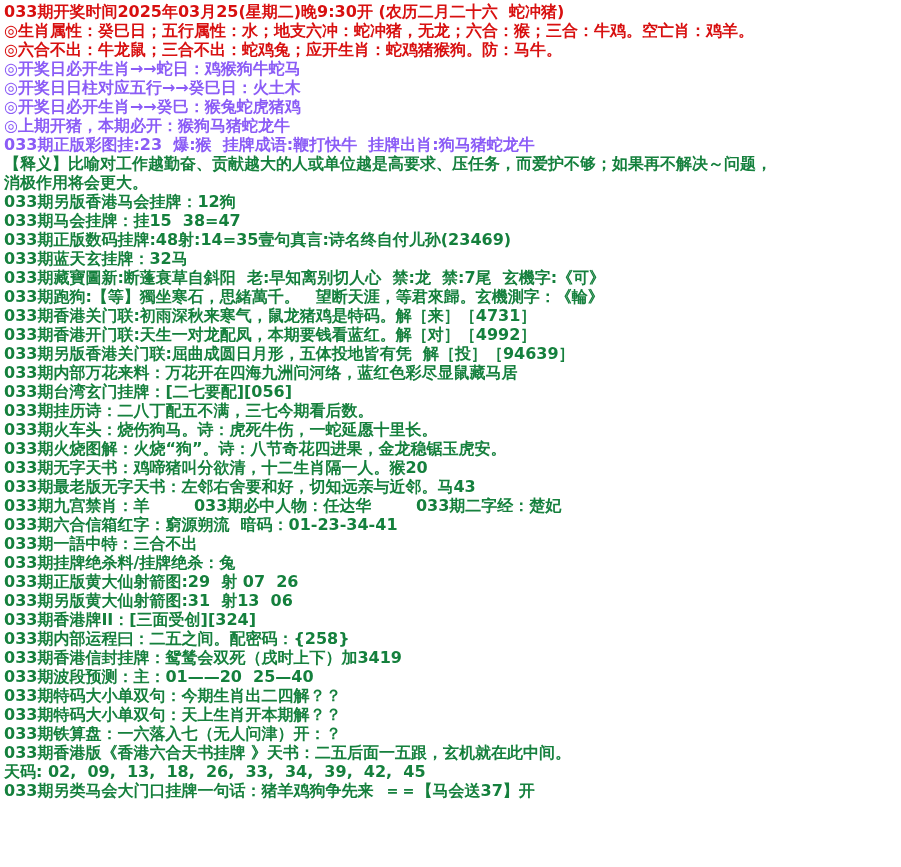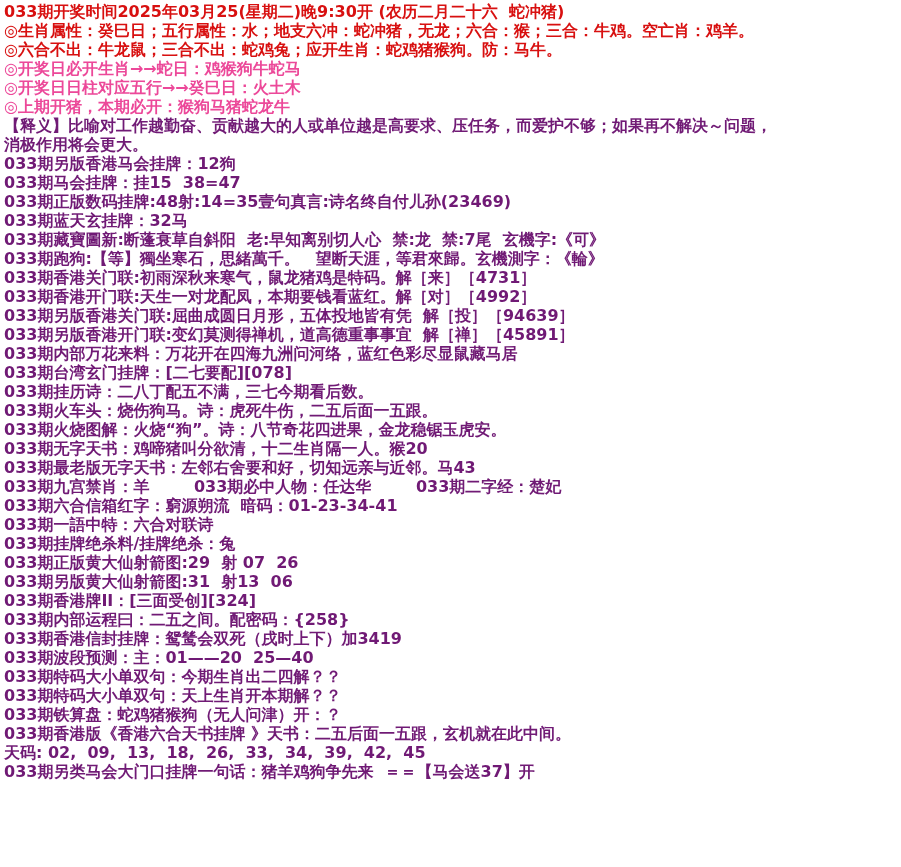--- a/index.html
+++ b/index.html
@@ -11,68 +11,69 @@
     font-size:14px;
   }
   .page{width:901px;padding:2px 0 4px 0;box-sizing:border-box;}
   .line{
     padding:0 4px;
     line-height:19px;
     white-space:pre-wrap;
     font-size:16px;
   }
   .red{color:#d81010;font-weight:bold;}
-  .blue{color:#ec4899;font-weight:bold;}
-  .black{color:#701a75;}
+  .blue{color:#8b5cf6;font-weight:bold;}
+  .black{color:#15803d;}
   .bold{font-weight:bold;}
   .hdr{font-weight:bold;}
 </style>
 </head>
 <body>
 
 <div class="page">
 
   <div class="line hdr red">033期开奖时间2025年03月25(星期二)晚9:30开 (农历二月二十六  蛇冲猪)</div>
 
   <div class="line red bold">◎生肖属性：癸巳日；五行属性：水；地支六冲：蛇冲猪，无龙；六合：猴；三合：牛鸡。空亡肖：鸡羊。</div>
   <div class="line red bold">◎六合不出：牛龙鼠；三合不出：蛇鸡兔；应开生肖：蛇鸡猪猴狗。防：马牛。</div>
   <div class="line blue bold">◎开奖日必开生肖→→蛇日：鸡猴狗牛蛇马</div>
   <div class="line blue bold">◎开奖日日柱对应五行→→癸巳日：火土木</div>
+  <div class="line blue bold">◎开奖日必开生肖→→癸巳：猴兔蛇虎猪鸡</div>
   <div class="line blue bold">◎上期开猪，本期必开：猴狗马猪蛇龙牛</div>
 
 
+  <div class="line blue bold">033期正版彩图挂:23  爆:猴  挂牌成语:鞭打快牛  挂牌出肖:狗马猪蛇龙牛</div>
   <div class="line black bold">【释义】比喻对工作越勤奋、贡献越大的人或单位越是高要求、压任务，而爱护不够；如果再不解决～问题，</div>
   <div class="line black bold">消极作用将会更大。</div>
   <div class="line black bold">033期另版香港马会挂牌：12狗</div>
   <div class="line black bold">033期马会挂牌：挂15  38=47</div>
   <div class="line black bold">033期正版数码挂牌:48射:14=35壹句真言:诗名终自付儿孙(23469)</div>
   <div class="line black bold">033期蓝天玄挂牌：32马</div>
   <div class="line black bold">033期藏寶圖新:断蓬衰草自斜阳  老:早知离别切人心  禁:龙  禁:7尾  玄機字:《可》</div>
   <div class="line black bold">033期跑狗:【等】獨坐寒石，思緒萬千。　望断天涯，等君來歸。玄機測字：《輪》</div>
   <div class="line black bold">033期香港关门联:初雨深秋来寒气，鼠龙猪鸡是特码。解［来］［4731］</div>
   <div class="line black bold">033期香港开门联:天生一对龙配凤，本期要钱看蓝红。解［对］［4992］</div>
   <div class="line black bold">033期另版香港关门联:屈曲成圆日月形，五体投地皆有凭  解［投］［94639］</div>
-  <div class="line black bold">033期另版香港开门联:变幻莫测得禅机，道高德重事事宜  解［禅］［45891］</div>
   <div class="line black bold">033期内部万花来料：万花开在四海九洲问河络，蓝红色彩尽显鼠藏马居</div>
-  <div class="line black bold">033期台湾玄门挂牌：[二七要配][078]</div>
+  <div class="line black bold">033期台湾玄门挂牌：[二七要配][056]</div>
   <div class="line black bold">033期挂历诗：二八丁配五不满，三七今期看后数。</div>
-  <div class="line black bold">033期火车头：烧伤狗马。诗：虎死牛伤，二五后面一五跟。</div>
+  <div class="line black bold">033期火车头：烧伤狗马。诗：虎死牛伤，一蛇延愿十里长。</div>
   <div class="line black bold">033期火烧图解：火烧“狗”。诗：八节奇花四进果，金龙稳锯玉虎安。</div>
   <div class="line black bold">033期无字天书：鸡啼猪叫分欲清，十二生肖隔一人。猴20</div>
   <div class="line black bold">033期最老版无字天书：左邻右舍要和好，切知远亲与近邻。马43</div>
   <div class="line black bold">033期九宫禁肖：羊        033期必中人物：任达华        033期二字经：楚妃</div>
   <div class="line black bold">033期六合信箱红字：窮源朔流  暗码：01-23-34-41</div>
-  <div class="line black bold">033期一語中特：六合对联诗</div>
+  <div class="line black bold">033期一語中特：三合不出</div>
   <div class="line black bold">033期挂牌绝杀料/挂牌绝杀：兔</div>
   <div class="line black bold">033期正版黄大仙射箭图:29  射 07  26</div>
   <div class="line black bold">033期另版黄大仙射箭图:31  射13  06</div>
   <div class="line black bold">033期香港牌II：[三面受创][324]</div>
   <div class="line black bold">033期内部运程曰：二五之间。配密码：{258}</div>
   <div class="line black bold">033期香港信封挂牌：鸳鸶会双死（戌时上下）加3419</div>
   <div class="line black bold">033期波段预测：主：01——20  25—40</div>
   <div class="line black bold">033期特码大小单双句：今期生肖出二四解？？</div>
   <div class="line black bold">033期特码大小单双句：天上生肖开本期解？？</div>
-  <div class="line black bold">033期铁算盘：蛇鸡猪猴狗（无人问津）开：？</div>
+  <div class="line black bold">033期铁算盘：一六落入七（无人问津）开：？</div>
   <div class="line black bold">033期香港版《香港六合天书挂牌 》天书：二五后面一五跟，玄机就在此中间。</div>
   <div class="line black bold">天码: 02,  09,  13,  18,  26,  33,  34,  39,  42,  45</div>
   <div class="line black bold">033期另类马会大门口挂牌一句话：猪羊鸡狗争先来  ＝＝【马会送37】开</div>
 
 </div>
 
 </body></html>

